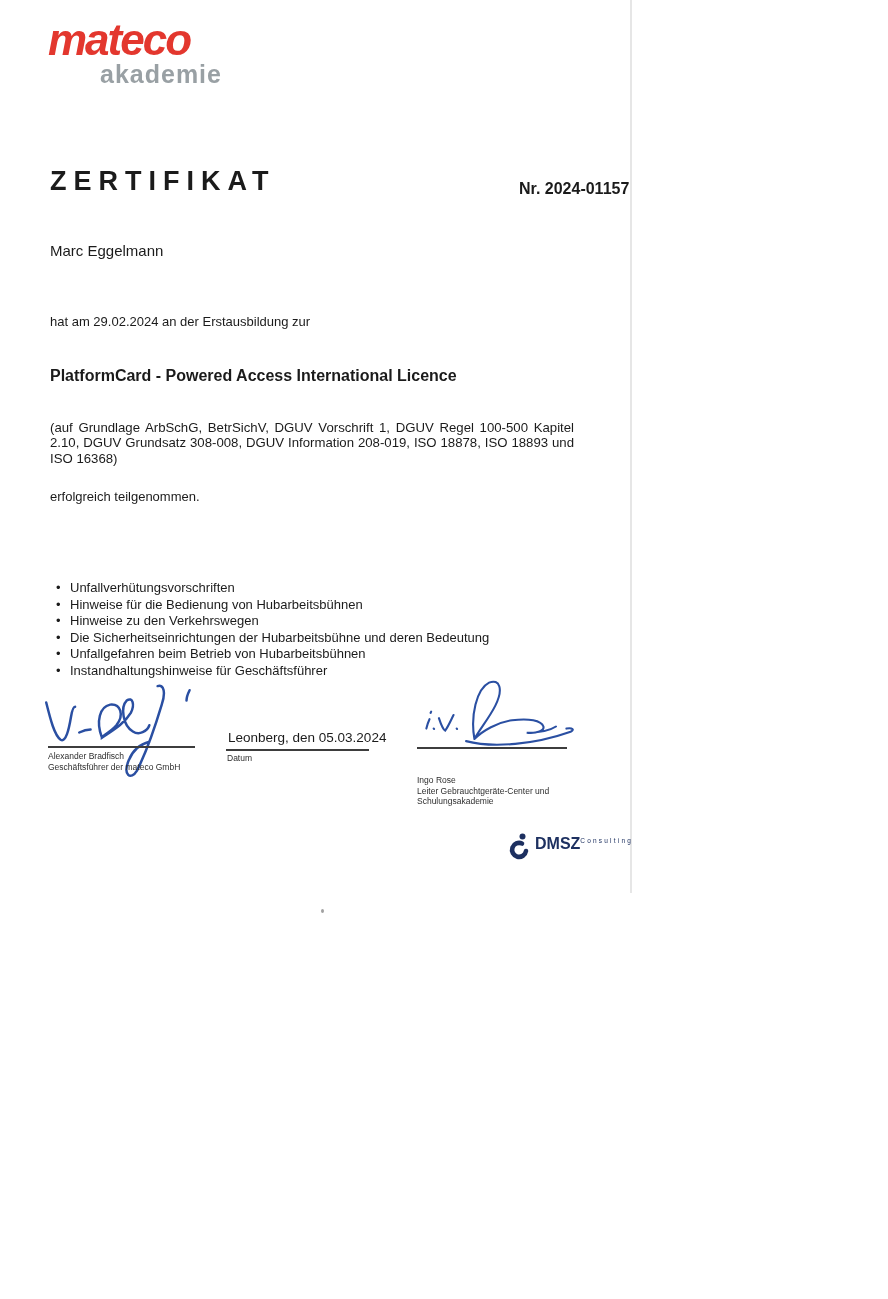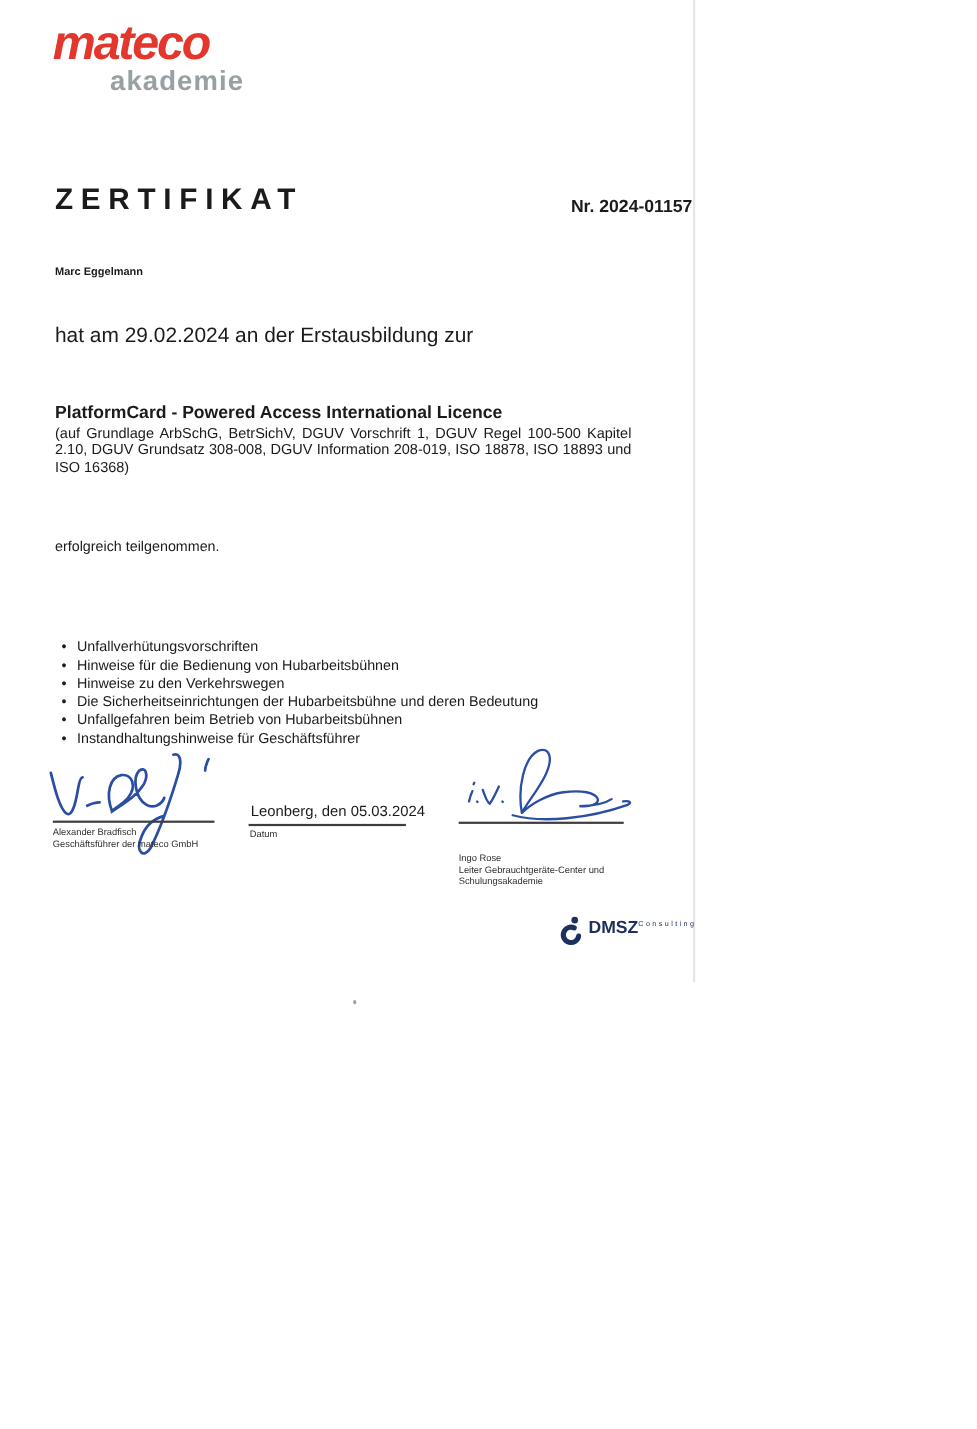--- a/index.html
+++ b/index.html
@@ -26,24 +26,24 @@
   .brand-sub{
     margin-top:0px;margin-left:52px;
     font-size:25px;font-weight:bold;letter-spacing:1px;line-height:1;
   }
 
   
   .title{left:50px;top:166px;font-size:27px;font-weight:bold;letter-spacing:7px;}
   .cert-no{left:479px;top:180px;font-size:16px;font-weight:bold;margin-left:40px;}
 
   
-  .recipient{left:50px;top:242px;font-size:10px;font-weight:bold;}
-  .intro{left:50px;top:295px;font-size:19px;}
+  .recipient{left:50px;top:242px;font-size:15px;font-weight:normal;}
+  .intro{left:50px;top:314px;font-size:13px;}
   .course{left:50px;top:367px;font-size:16px;font-weight:bold;}
-  .basis{left:50px;top:386px;width:524px;font-size:13.2px;line-height:15.4px;text-align:justify;}
+  .basis{left:50px;top:420px;width:524px;font-size:13.2px;line-height:15.4px;text-align:justify;}
   .result{left:50px;top:489px;font-size:13px;}
   .topics-intro{left:50px;top:552px;font-size:13px;}
   .topics{left:50px;top:580px;width:540px;}
   .topic{position:relative;padding-left:20px;font-size:13px;line-height:16.6px;}
   .topic .dot{position:absolute;left:6px;top:0;font-size:13px;}
 
   
   .sigline{height:2px;background:#3d3d3d;}
   .small{font-size:8.5px;line-height:10.5px;color:#2e2e2e;}
   .pre{white-space:pre-line;}

